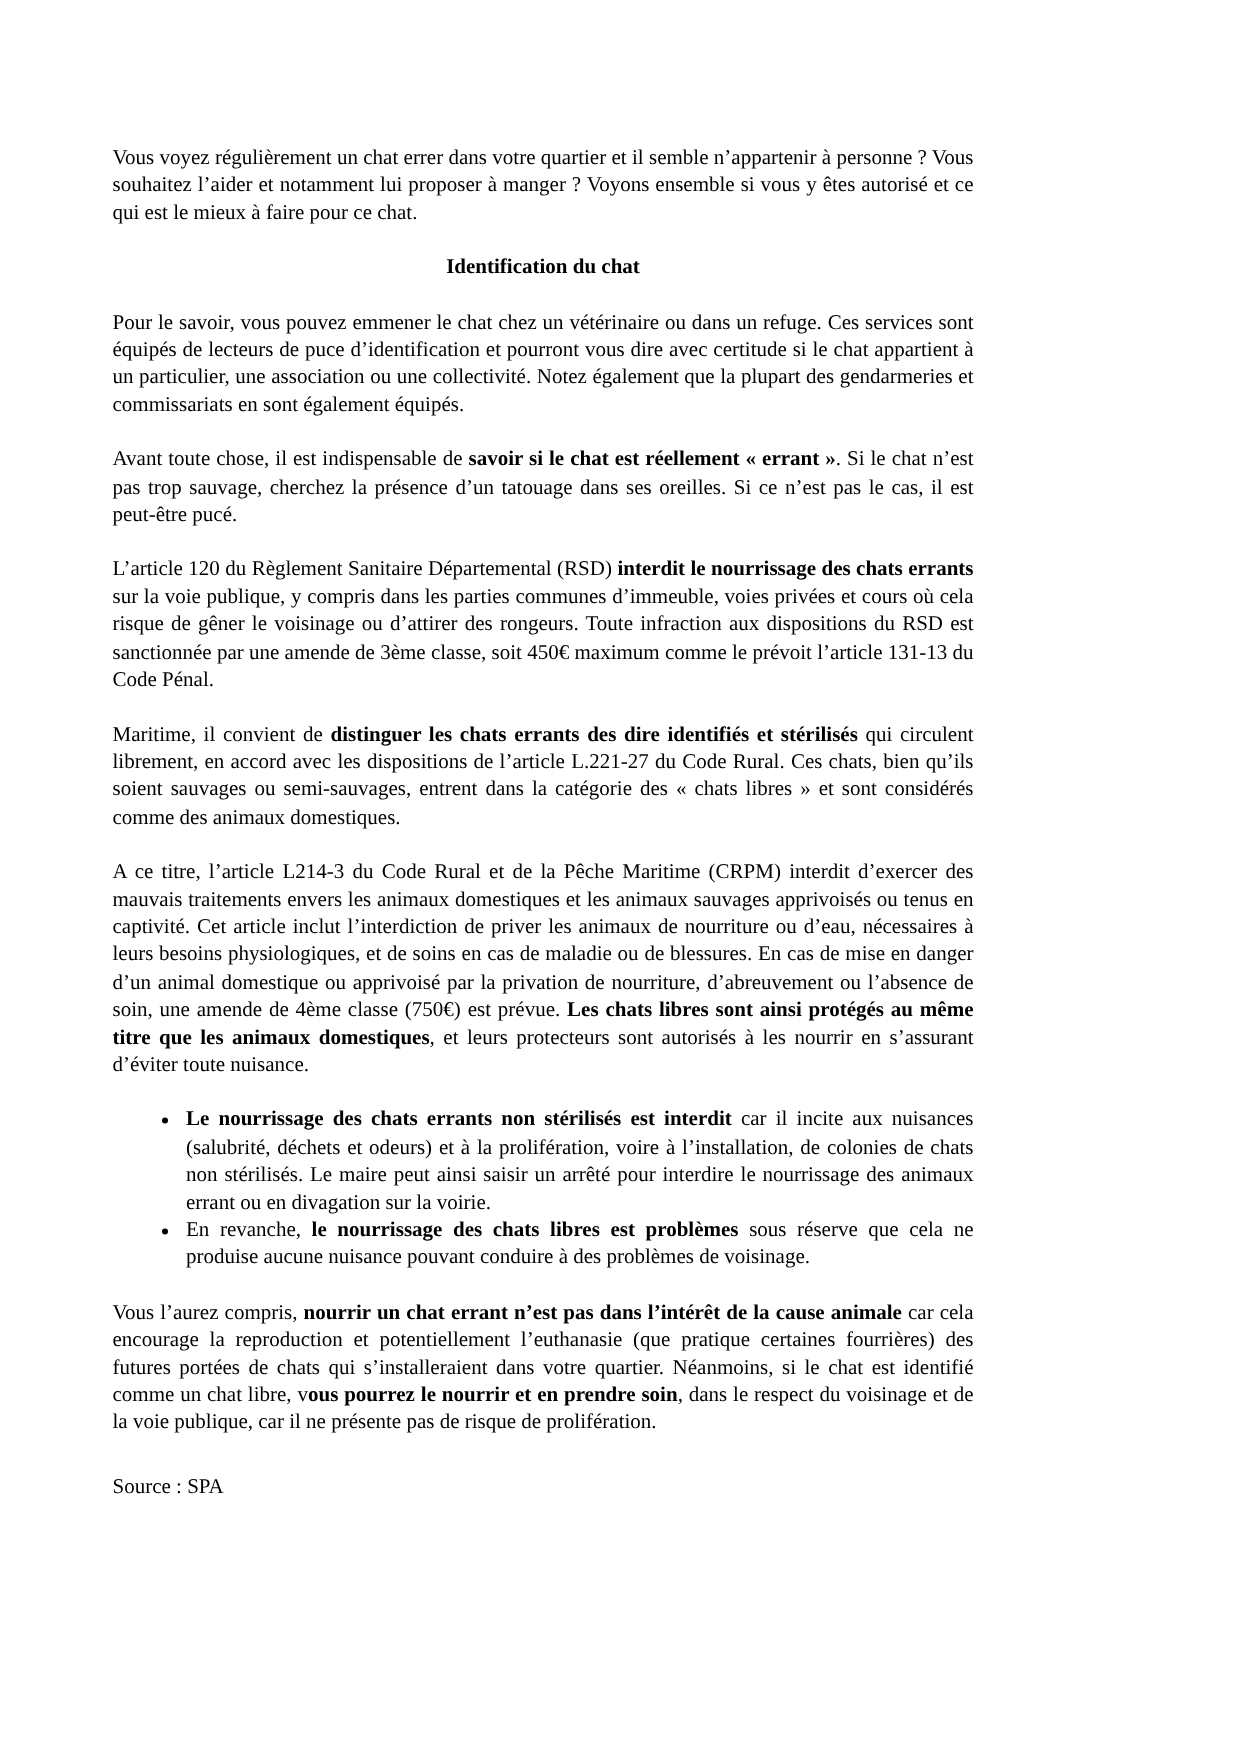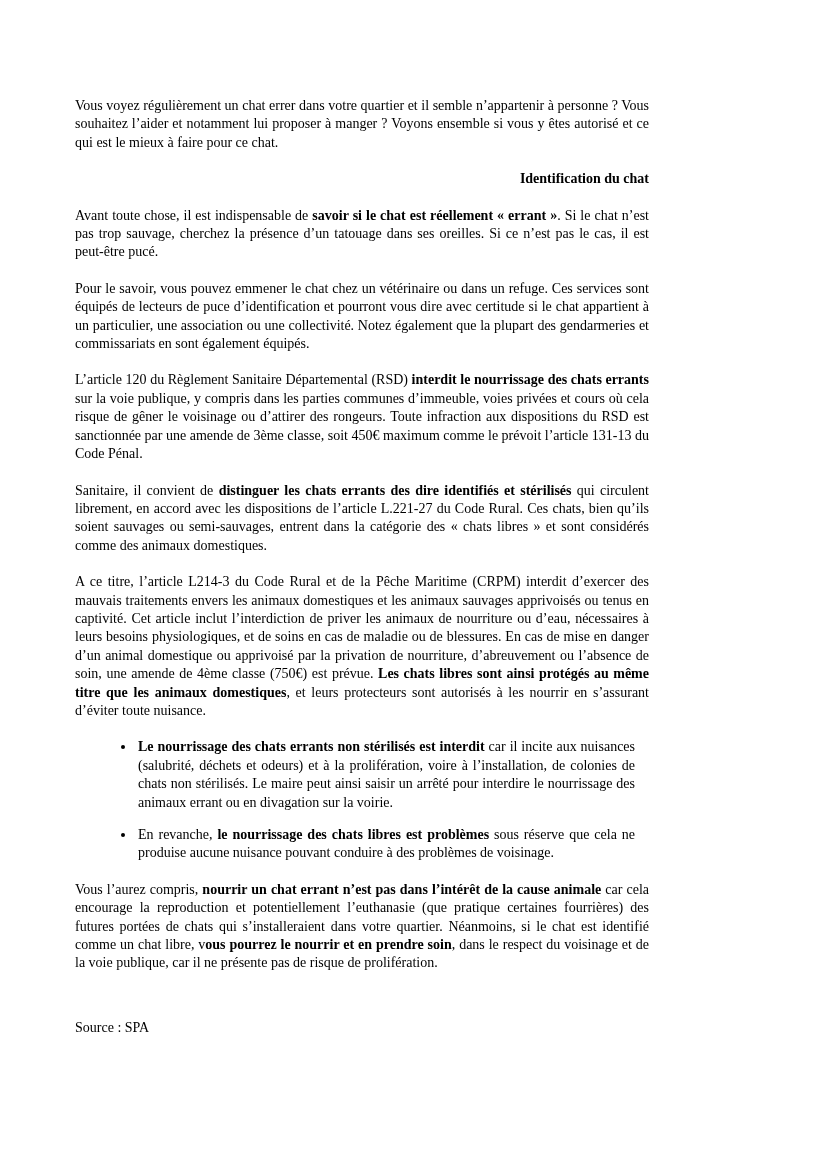--- a/index.html
+++ b/index.html
@@ -23,48 +23,48 @@
     text-align: justify;
   }
   .doc p {
     margin: 0 0 18px 0;
   }
   .doc h2 {
     font-size: 14px;
     line-height: 18.4px;
     font-weight: bold;
     margin: 0 0 18px 0;
-    text-align: right;
+    text-align: center;
   }
   .doc ul {
     margin: 0 0 18px 0;
     padding-left: 47px;
     list-style: disc outside;
   }
   .doc li {
-    margin: 14px;
+    margin: 0;
     padding-left: 2px;
   }
   .doc p.source {
-    margin-top: 46px;
+    margin-top: 24px;
     text-align: left;
   }
   b { font-weight: bold; }
 </style>
 </head>
 <body>
 
 <div class="doc">
   <div id="doc-root">
       <p><span>Vous voyez régulièrement un chat errer dans votre quartier et il semble n’appartenir à personne ? Vous souhaitez l’aider et notamment lui proposer à manger ? Voyons ensemble si vous y êtes autorisé et ce qui est le mieux à faire pour ce chat.</span></p>
       <h2>Identification du chat</h2>
+      <p><span>Pour le savoir, vous pouvez emmener le chat chez un vétérinaire ou dans un refuge. Ces services sont équipés de lecteurs de puce d’identification et pourront vous dire avec certitude si le chat appartient à un particulier, une association ou une collectivité. Notez également que la plupart des gendarmeries et commissariats en sont également équipés.</span></p>
       <p><span>Avant toute chose, il est indispensable de </span><b>savoir si le chat est réellement « errant »</b><span>. Si le chat n’est pas trop sauvage, cherchez la présence d’un tatouage dans ses oreilles. Si ce n’est pas le cas, il est peut-être pucé.</span></p>
-      <p><span>Pour le savoir, vous pouvez emmener le chat chez un vétérinaire ou dans un refuge. Ces services sont équipés de lecteurs de puce d’identification et pourront vous dire avec certitude si le chat appartient à un particulier, une association ou une collectivité. Notez également que la plupart des gendarmeries et commissariats en sont également équipés.</span></p>
       <p><span>L’article 120 du Règlement Sanitaire Départemental (RSD) </span><b>interdit le nourrissage des chats errants</b><span> sur la voie publique, y compris dans les parties communes d’immeuble, voies privées et cours où cela risque de gêner le voisinage ou d’attirer des rongeurs. Toute infraction aux dispositions du RSD est sanctionnée par une amende de 3ème classe, soit 450€ maximum comme le prévoit l’article 131-13 du Code Pénal.</span></p>
-      <p><span>Sanitaire, il convient de </span><b>distinguer les chats errants des dire identifiés et stérilisés</b><span> qui circulent librement, en accord avec les dispositions de l’article L.221-27 du Code Rural. Ces chats, bien qu’ils soient sauvages ou semi-sauvages, entrent dans la catégorie des « chats libres » et sont considérés comme des animaux domestiques.</span></p>
+      <p><span>Maritime, il convient de </span><b>distinguer les chats errants des dire identifiés et stérilisés</b><span> qui circulent librement, en accord avec les dispositions de l’article L.221-27 du Code Rural. Ces chats, bien qu’ils soient sauvages ou semi-sauvages, entrent dans la catégorie des « chats libres » et sont considérés comme des animaux domestiques.</span></p>
       <p><span>A ce titre, l’article L214-3 du Code Rural et de la Pêche Maritime (CRPM) interdit d’exercer des mauvais traitements envers les animaux domestiques et les animaux sauvages apprivoisés ou tenus en captivité. Cet article inclut l’interdiction de priver les animaux de nourriture ou d’eau, nécessaires à leurs besoins physiologiques, et de soins en cas de maladie ou de blessures. En cas de mise en danger d’un animal domestique ou apprivoisé par la privation de nourriture, d’abreuvement ou l’absence de soin, une amende de 4ème classe (750€) est prévue. </span><b>Les chats libres sont ainsi protégés au même titre que les animaux domestiques</b><span>, et leurs protecteurs sont autorisés à les nourrir en s’assurant d’éviter toute nuisance.</span></p>
       <ul>
         <li><b>Le nourrissage des chats errants non stérilisés est interdit</b><span> car il incite aux nuisances (salubrité, déchets et odeurs) et à la prolifération, voire à l’installation, de colonies de chats non stérilisés. Le maire peut ainsi saisir un arrêté pour interdire le nourrissage des animaux errant ou en divagation sur la voirie.</span></li>
         <li><span>En revanche, </span><b>le nourrissage des chats libres est problèmes</b><span> sous réserve que cela ne produise aucune nuisance pouvant conduire à des problèmes de voisinage.</span></li>
       </ul>
       <p><span>Vous l’aurez compris, </span><b>nourrir un chat errant n’est pas dans l’intérêt de la cause animale</b><span> car cela encourage la reproduction et potentiellement l’euthanasie (que pratique certaines fourrières) des futures portées de chats qui s’installeraient dans votre quartier. Néanmoins, si le chat est identifié comme un chat libre, v</span><b>ous pourrez le nourrir et en prendre soin</b><span>, dans le respect du voisinage et de la voie publique, car il ne présente pas de risque de prolifération.</span></p>
       <p class="source"><span>Source : SPA</span></p>
     </div>
 </div>
 

